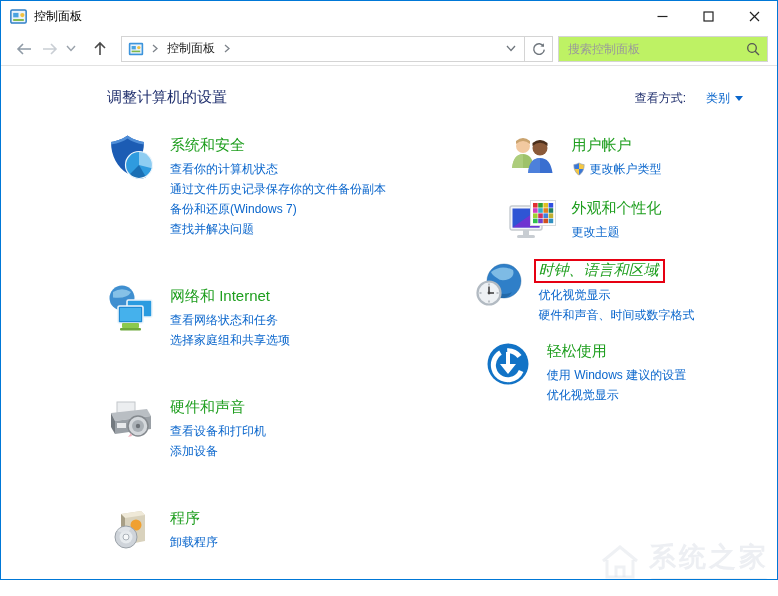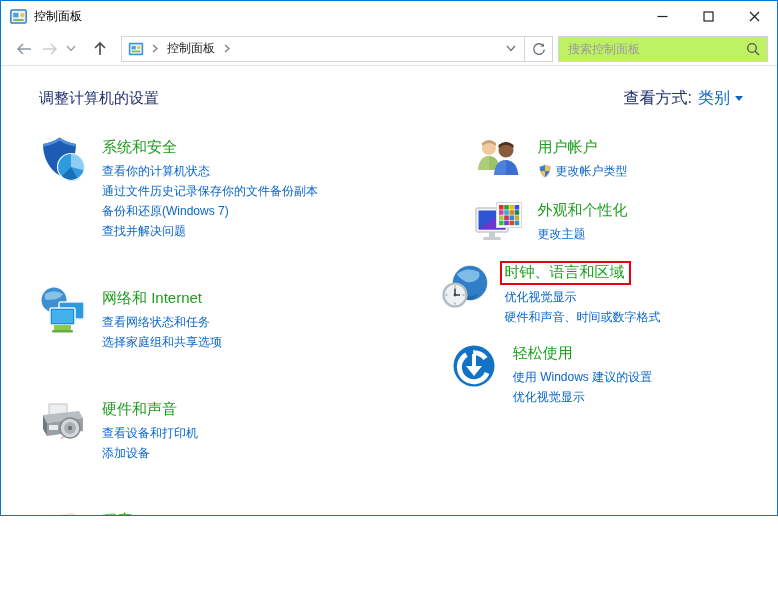--- a/index.html
+++ b/index.html
@@ -1,20 +1,20 @@
 <!DOCTYPE html>
 <html style="--accent: #0078d7; --green: #1e9e1e; --blue: #0a66cc; --navy: #21306e; --red: #e60012;"><head>
 <meta charset="utf-8">
 <style>
   :root{
     --accent:#0078d7; --green:#1e9e1e; --blue:#0a66cc; --navy:#21306e; --red:#e60012;
   }
   *{box-sizing:border-box;}
   body{margin:0;background:#fff;font-family:"Liberation Sans","DejaVu Sans",sans-serif;}
-  .window{position:relative;width:778px;height:516px;border:1px solid var(--accent);background:#fff;overflow:hidden;}
+  .window{position:relative;width:778px;height:580px;border:1px solid var(--accent);background:#fff;overflow:hidden;}
 
   
   .titlebar{height:31px;display:flex;align-items:center;padding-left:9px;}
   .app-icon{width:17px;height:17px;margin-right:7px;flex:none;}
   .app-icon svg{display:block;width:100%;height:100%;}
   .title{font-size:12px;color:#000;}
   .win-controls{margin-left:auto;display:flex;height:31px;}
   .win-btn{width:46px;height:100%;display:flex;align-items:center;justify-content:center;cursor:default;}
   .win-btn svg{display:block;}
 
@@ -32,36 +32,36 @@
   .crumb{font-size:12px;color:#222;padding:0 6px;white-space:nowrap;}
   .addr-spacer{flex:1;}
   .addr-dd{width:26px;height:24px;display:flex;align-items:center;justify-content:center;flex:none;}
   .addr-refresh{width:28px;height:24px;display:flex;align-items:center;justify-content:center;border-left:1px solid #d4d4d4;flex:none;}
   .searchbox{width:210px;height:26px;border:1px solid #d4d4d4;background:#bef264;display:flex;align-items:center;padding:0 7px;flex:none;}
   .searchbox input{border:none;outline:none;flex:1;font-size:12px;color:#444;font-family:inherit;background:transparent;min-width:0;}
   .searchbox input::placeholder{color:#9a9a9a;}
   .search-icon{flex:none;display:flex;}
 
   
-  .content{position:relative;height:529px;padding:22px 34px 0 38px;overflow:hidden;}
+  .content{position:relative;height:529px;padding:22px 34px 0 106px;overflow:hidden;}
   .content-header{display:flex;justify-content:space-between;align-items:baseline;}
   .page-title{font-size:15px;font-weight:normal;color:var(--navy);margin:0;}
-  .viewby{font-size:16px;color:var(--navy);display:flex;align-items:center;gap:6px;}
+  .viewby{font-size:12px;color:var(--navy);display:flex;align-items:center;gap:20px;}
   .viewby-link{color:var(--blue);text-decoration:none;display:flex;align-items:center;gap:5px;cursor:pointer;}
   .tri{width:0;height:0;border-left:4px solid transparent;border-right:4px solid transparent;border-top:5px solid var(--blue);display:inline-block;}
 
   .columns{display:flex;margin-top:27px;}
   .col-left{width:320px;flex:none;display:flex;flex-direction:column;gap:31px;}
   .col-right{flex:1;display:flex;flex-direction:column;align-items:center;}
   .category{display:flex;margin-bottom:15px;}
   .cat-icon{width:48px;height:48px;flex:none;margin-right:15px;cursor:pointer;}
   .cat-icon svg{display:block;width:100%;height:100%;}
   .cat-body{padding-top:1px;}
   .cat-title{font-size:15px;color:var(--green);text-decoration:none;display:inline-block;margin:1px 0 4px;cursor:pointer;}
-  .red-box{display:inline-block;border:2px solid var(--red);padding:0 4px 1px 3px;margin:-2px 8px 2px -5px;}
+  .red-box{display:inline-block;border:2px solid var(--red);padding:0 4px 1px 3px;margin:-2px 8px 2px -5px;font-style:italic;}
   .red-box .cat-title{margin:0;}
   .cat-link{display:block;font-size:12px;color:var(--blue);text-decoration:none;line-height:20px;cursor:pointer;white-space:nowrap;}
   .uac{display:inline-block;vertical-align:-3px;margin-right:4px;}
   .uac svg{display:block;}
 
   
   .watermark{position:absolute;right:8px;bottom:10px;display:flex;align-items:center;gap:6px;opacity:0.55;pointer-events:none;}
   .wm-logo svg{display:block;}
   .wm-text-col{display:flex;flex-direction:column;align-items:center;}
   .wm-text{font-size:27px;font-weight:bold;letter-spacing:3px;color:rgba(188,196,210,0.50);}

